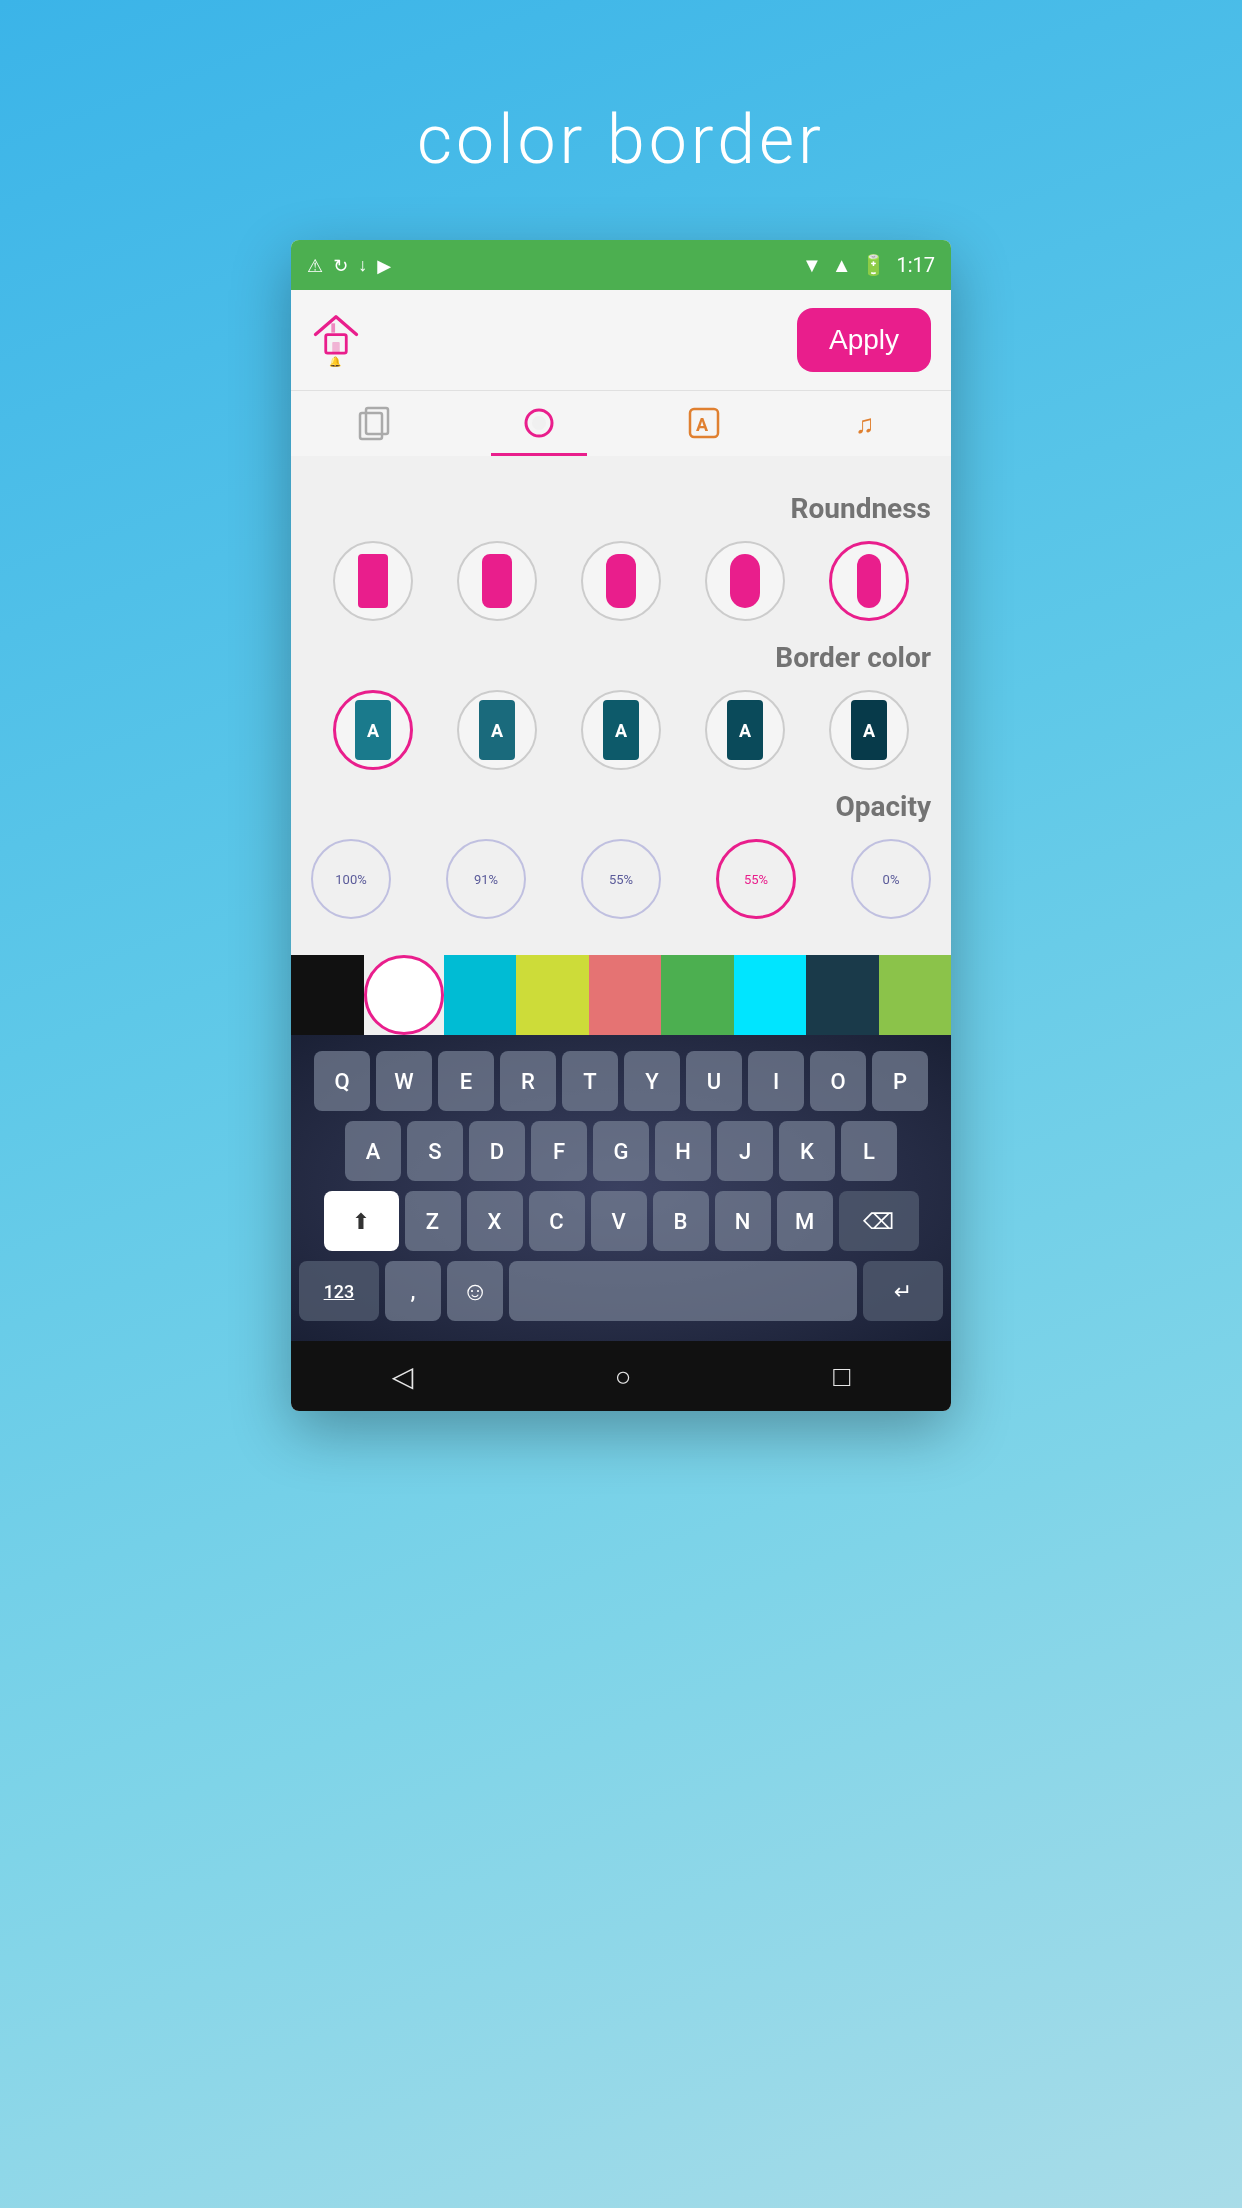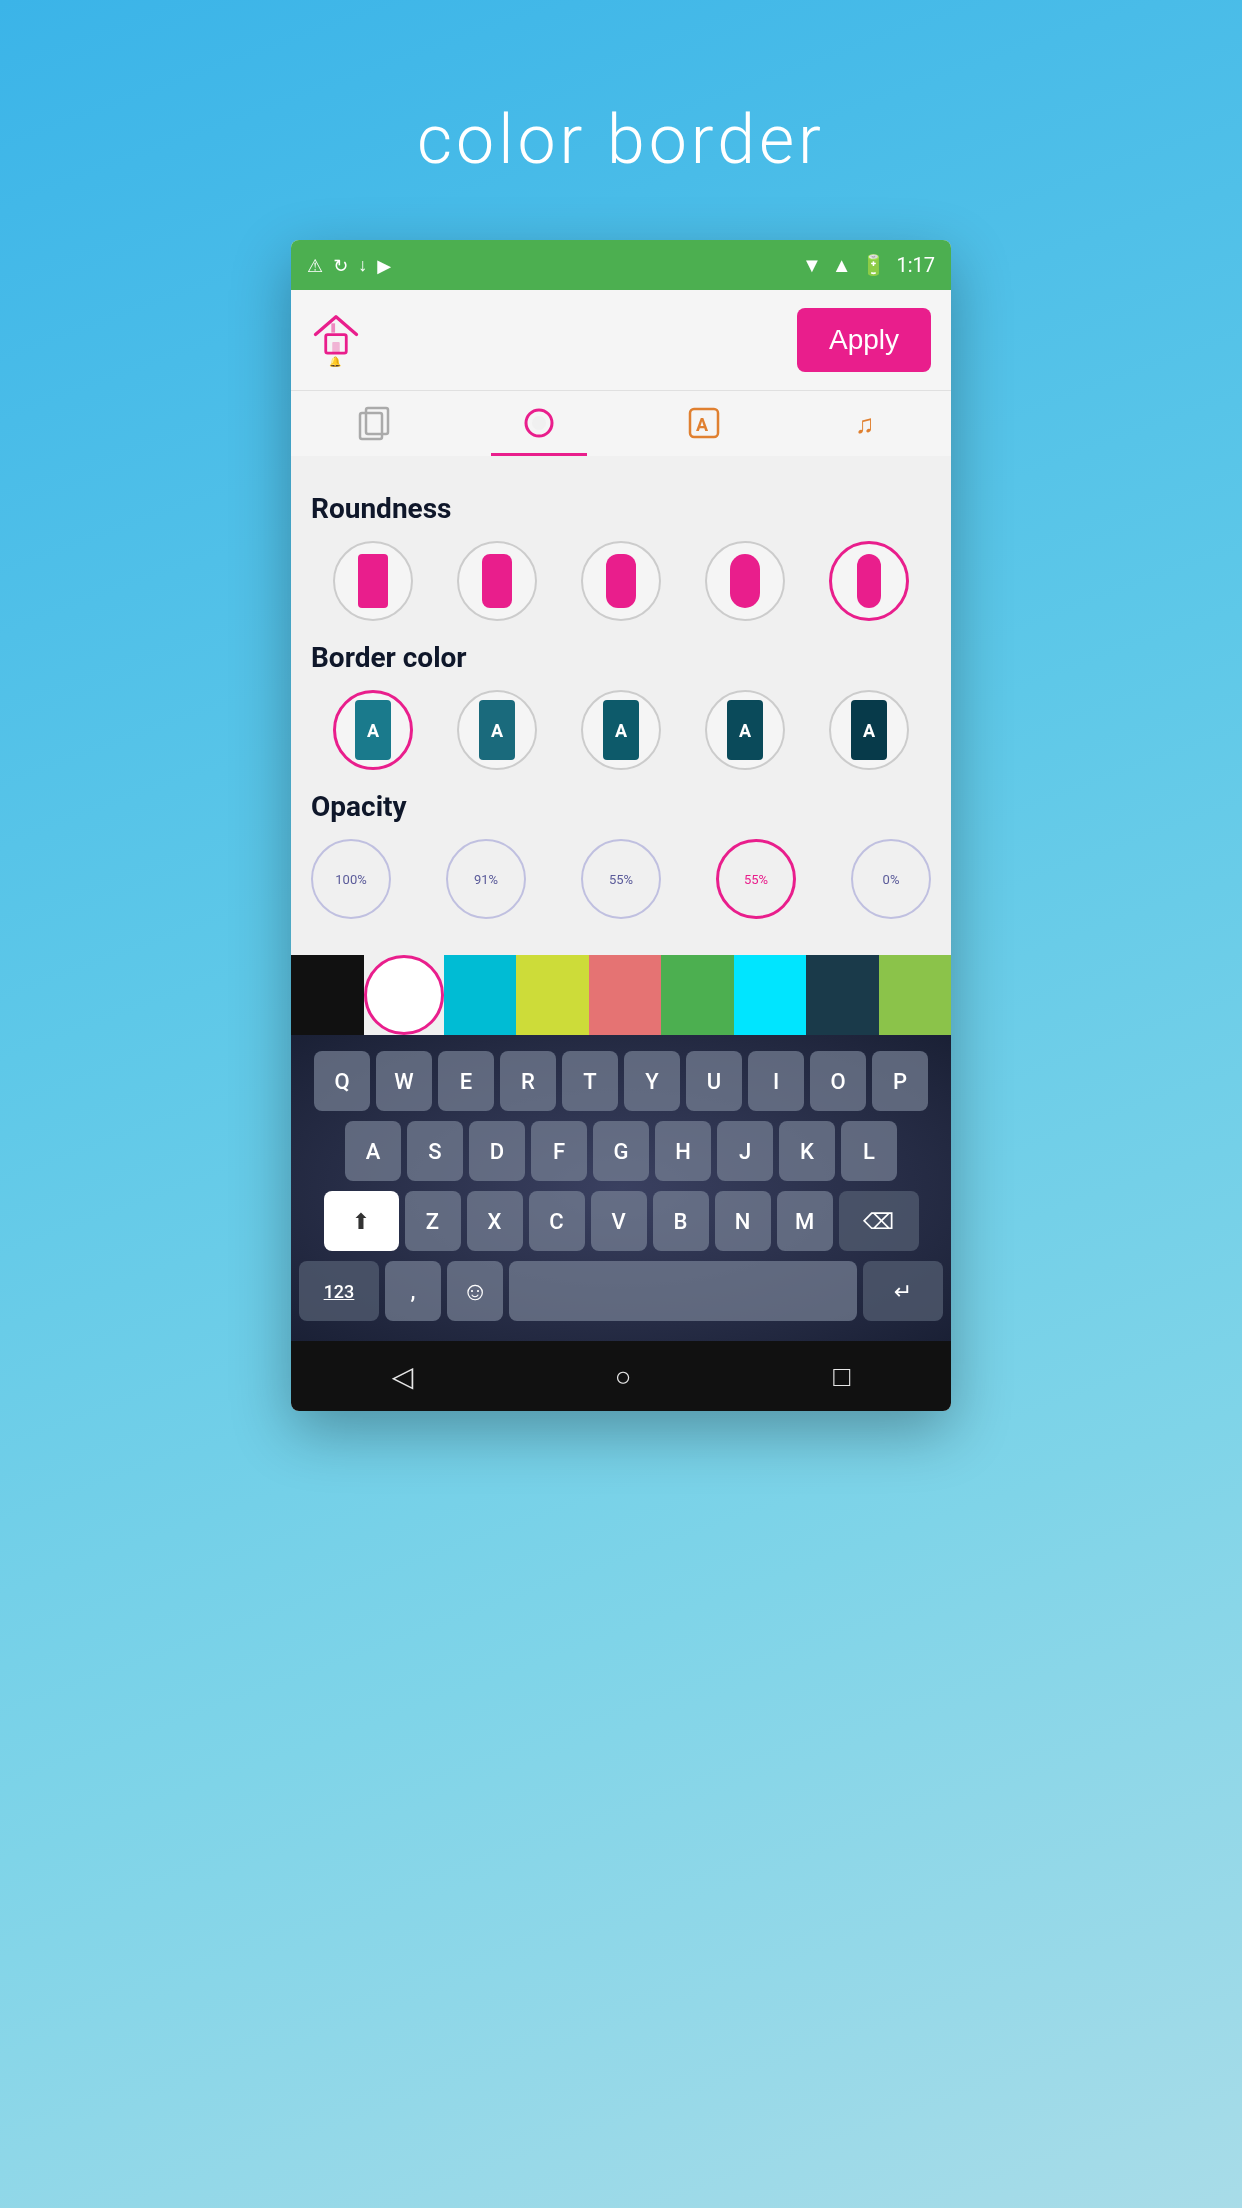--- a/index.html
+++ b/index.html
@@ -67,21 +67,21 @@
     }
     .app-title {
       color: #e91e8c;
       font-size: 30px;
       font-weight: 500;
     }
     .apply-btn {
       background: #e91e8c;
       color: white;
       border: none;
-      border-radius: 8px;
+      border-radius: 16px;
       padding: 16px 32px;
       font-size: 28px;
       font-weight: 500;
       cursor: pointer;
     }
 
     
     .tab-bar {
       background: #f5f5f5;
       display: flex;
@@ -105,22 +105,22 @@
 
     
     .main-content {
       background: #f0f0f0;
       padding: 20px 20px;
     }
 
     .section-title {
       font-size: 28px;
       font-weight: 700;
-      color: #0f172a;
-      text-align: left;
+      color: #737373;
+      text-align: right;
       margin: 16px 0 16px 0;
     }
 
     
     .roundness-row {
       display: flex;
       justify-content: space-around;
       align-items: center;
       margin-bottom: 20px;
     }

